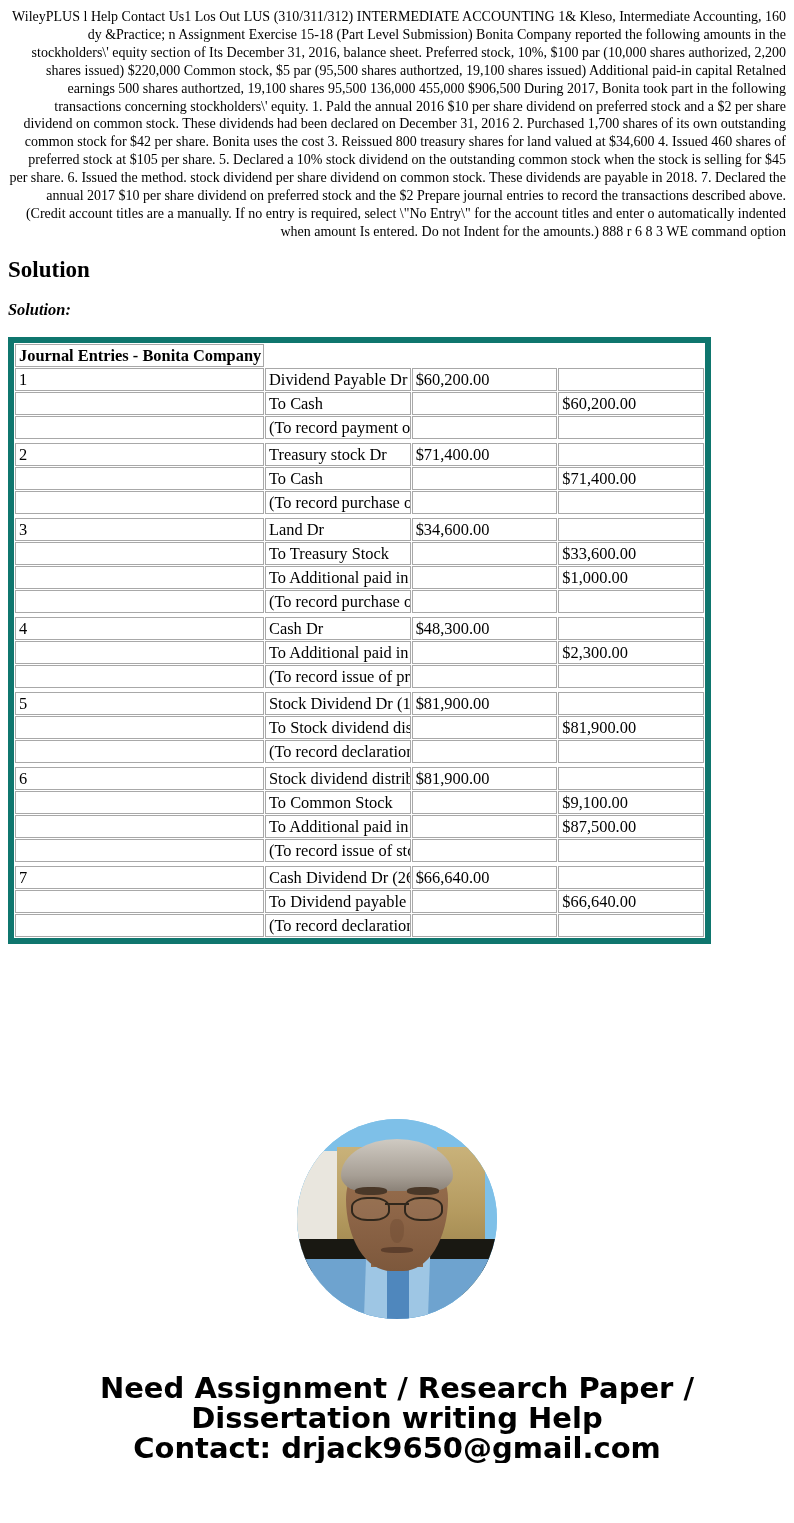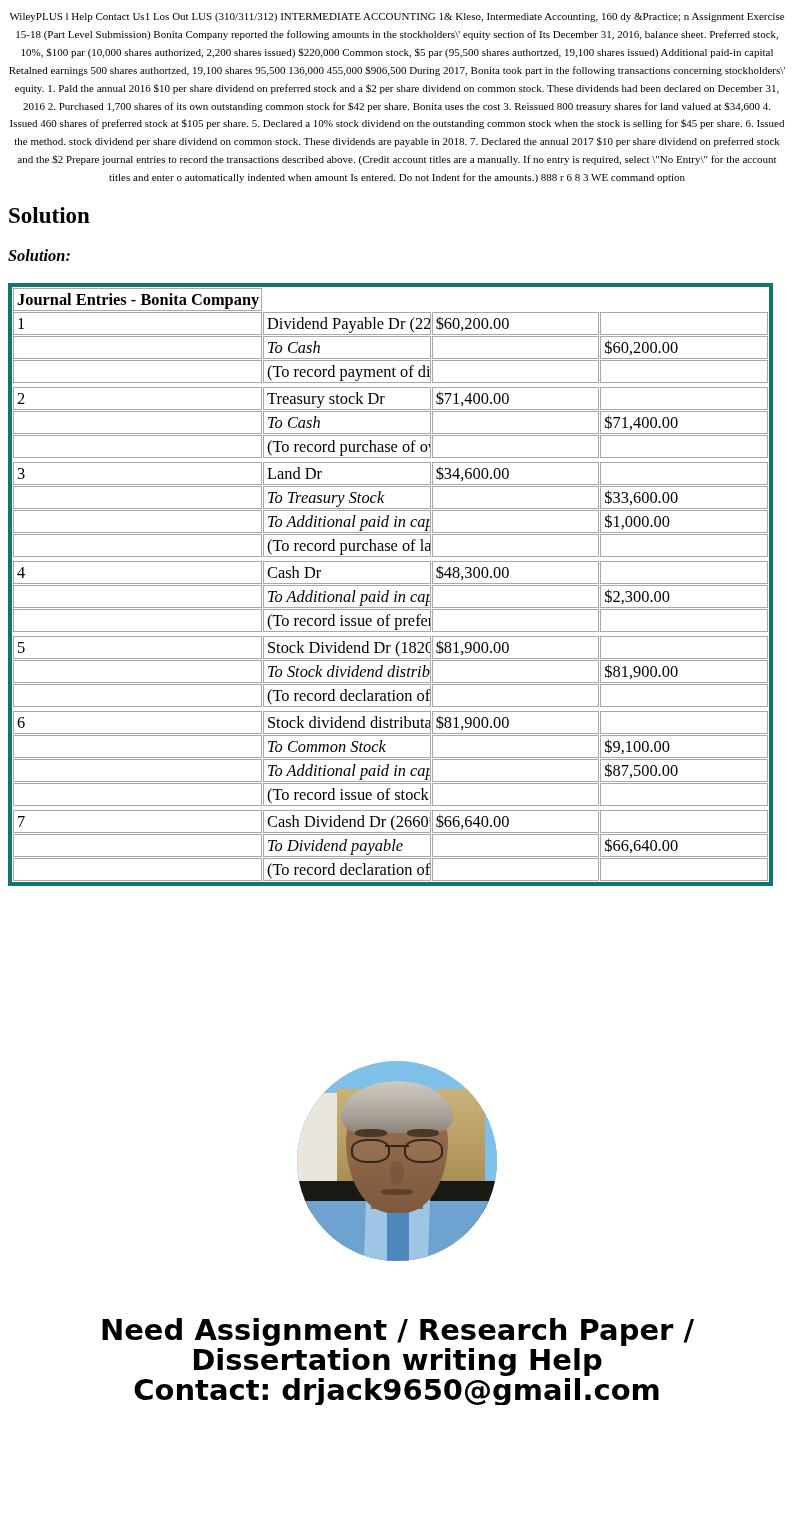--- a/index.html
+++ b/index.html
@@ -19,23 +19,23 @@
     box-sizing: border-box;
     padding: 0;
   }
 
   
   .question-block {
     padding: 8px 8px 0 8px;
   }
   .question-text {
     font-family: "Liberation Serif", "DejaVu Serif", serif;
-    font-size: 11px;
+    font-size: 14px;
     line-height: 17.9px;
-    text-align: center;
+    text-align: right;
     margin: 0;
     word-spacing: 0px;
   }
 
   
   .solution-heading {
     font-family: "Liberation Serif", "DejaVu Serif", serif;
     font-size: 23px;
     font-weight: bold;
     margin: 18px 0 0 8px;
@@ -51,23 +51,23 @@
   }
 
   
   .table-wrap {
     margin: 18px 0 0 8px;
     width: 765px;
   }
   table.journal {
     border-collapse: separate;
     border-spacing: 1px;
-    border: 4px solid #0f766e;
+    border: 6px solid #0f766e;
     background: #ffffff;
-    width: 765px;
+    width: 703px;
     table-layout: fixed;
     font-size: 16.4px;
   }
   table.journal td {
     border: 1px solid #9a9a9a;
     padding: 1px 2px 1px 3px;
     vertical-align: top;
     font-family: "Liberation Serif", "DejaVu Serif", serif;
     font-size: 16.4px;
     line-height: 19px;
@@ -89,21 +89,21 @@
     font-weight: bold;
     width: 242px;
   }
   td.filler-cell {
     border: none !important;
     background: transparent;
   }
   td.head-cell {
     font-weight: bold;
   }
-  .indent-1 { padding-left: 55px; font-style: italic; }
+  .indent-1 { padding-left: 55px; }
 
   
   tr.group-gap td {
     height: 2px;
     line-height: 2px;
     padding: 0;
     border: none;
     background: transparent;
     font-size: 1px;
   }

